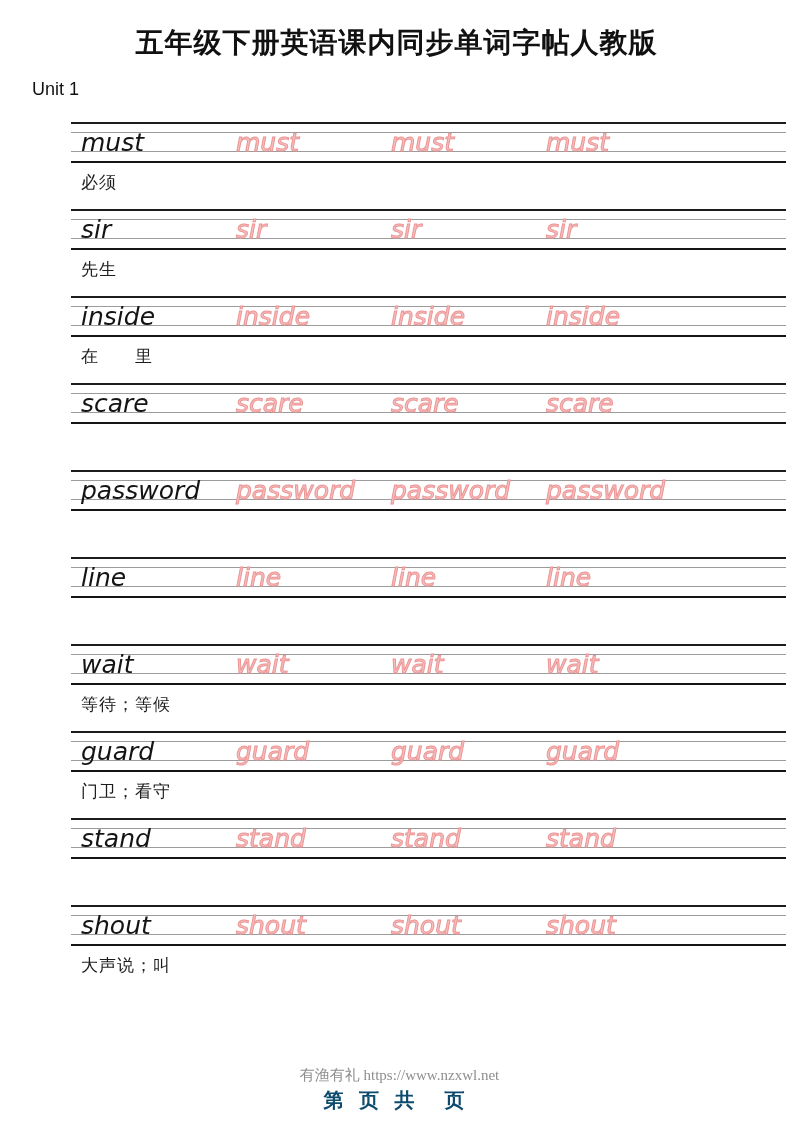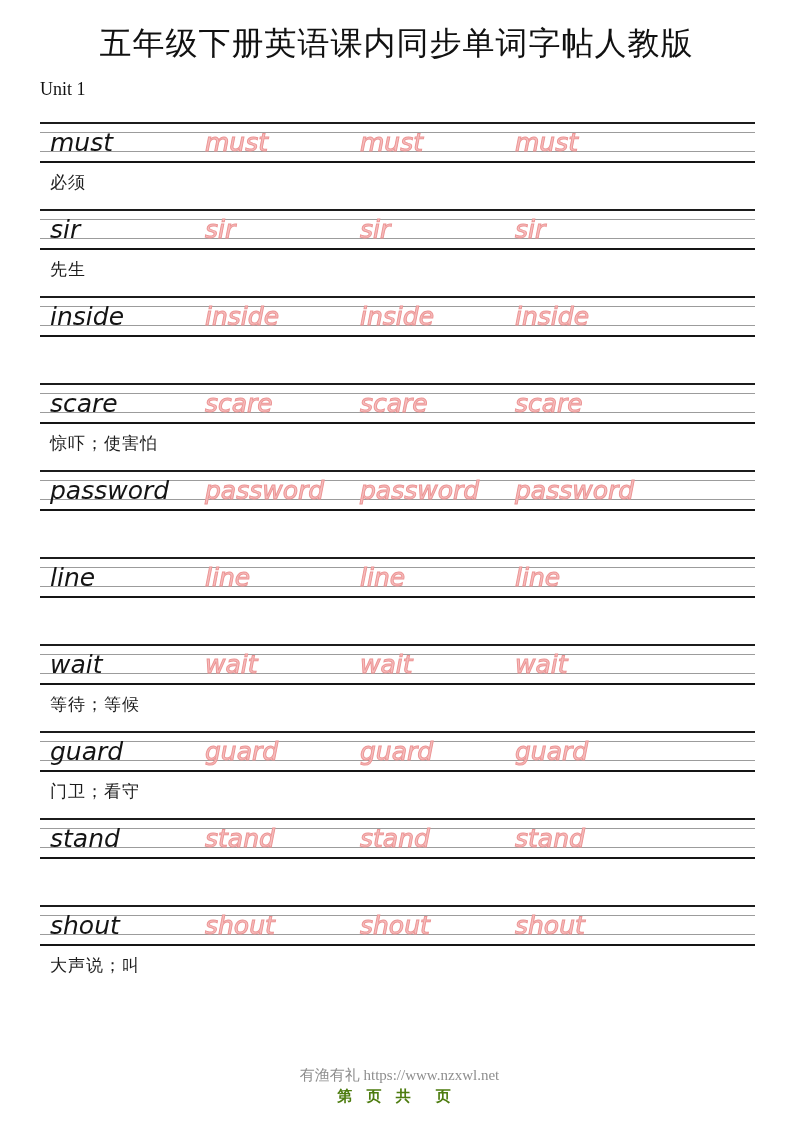--- a/index.html
+++ b/index.html
@@ -6,35 +6,35 @@
   html,body { background:#ffffff; }
   body {
     width:793px; height:1122px;
     position:relative; overflow:hidden;
     font-family:"Liberation Sans", sans-serif;
     color:#111;
   }
   .title {
     padding-top:24px;
     text-align:center;
-    font-size:32px;
+    font-size:28px;
     line-height:38px;
-    font-weight:normal;
+    font-weight:bold;
     letter-spacing:1px;
     color:#111;
     font-family:"Liberation Sans", sans-serif;
   }
   .unit {
-    margin:16px 0 0 40px;
-    font-family:Liberation Serif, serif;
+    margin:16px 0 0 32px;
+    font-family:Liberation Sans, sans-serif;
     font-size:18px;
     line-height:22px;
     color:#111;
   }
-  .words { margin-top:22px; }
+  .words { margin-top:22px;margin-left:31px; }
   .word-block { height:87px; }
   .guide {
     position:relative;
     margin-left:40px;
     width:715px;
     height:41px;
   }
   .gline { position:absolute; left:0; right:0; }
   .l1 { top:0;    height:2px; background:#1c1c1c; }
   .l2 { top:10px; height:1px; background:#9c9c9c; }
@@ -75,24 +75,24 @@
     text-align:center;
     font-size:15px;
     color:#8e8e8e;
     font-family:Liberation Serif, serif;
   }
   .pagenum {
     position:absolute;
     top:1087px; left:0;
     width:100%;
     text-align:center;
-    font-size:15px;
+    font-size:20px;
     font-weight:bold;
     letter-spacing:5px;
-    color:#4d7c0f;
+    color:#0c4a6e;
     font-family:"Liberation Sans", sans-serif;
   }
 </style>
 </head>
 <body>
 
 <div class="title">五年级下册英语课内同步单词字帖人教版</div>
 <div class="unit">Unit 1</div>
 
 <div class="words">
@@ -129,34 +129,34 @@
     <div class="guide">
       <span class="gline l1"></span>
       <span class="gline l2"></span>
       <span class="gline l3"></span>
       <span class="gline l4"></span>
       <span class="word ink c0">inside</span>
       <span class="word trace c1">inside</span>
       <span class="word trace c2">inside</span>
       <span class="word trace c3">inside</span>
     </div>
+    <div class="meaning">在　　里</div>
   </section>
 
   <section class="word-block">
     <div class="guide">
       <span class="gline l1"></span>
       <span class="gline l2"></span>
       <span class="gline l3"></span>
       <span class="gline l4"></span>
       <span class="word ink c0">scare</span>
       <span class="word trace c1">scare</span>
       <span class="word trace c2">scare</span>
       <span class="word trace c3">scare</span>
     </div>
-    <div class="meaning">惊吓；使害怕</div>
   </section>
 
   <section class="word-block">
     <div class="guide">
       <span class="gline l1"></span>
       <span class="gline l2"></span>
       <span class="gline l3"></span>
       <span class="gline l4"></span>
       <span class="word ink c0">password</span>
       <span class="word trace c1">password</span>

